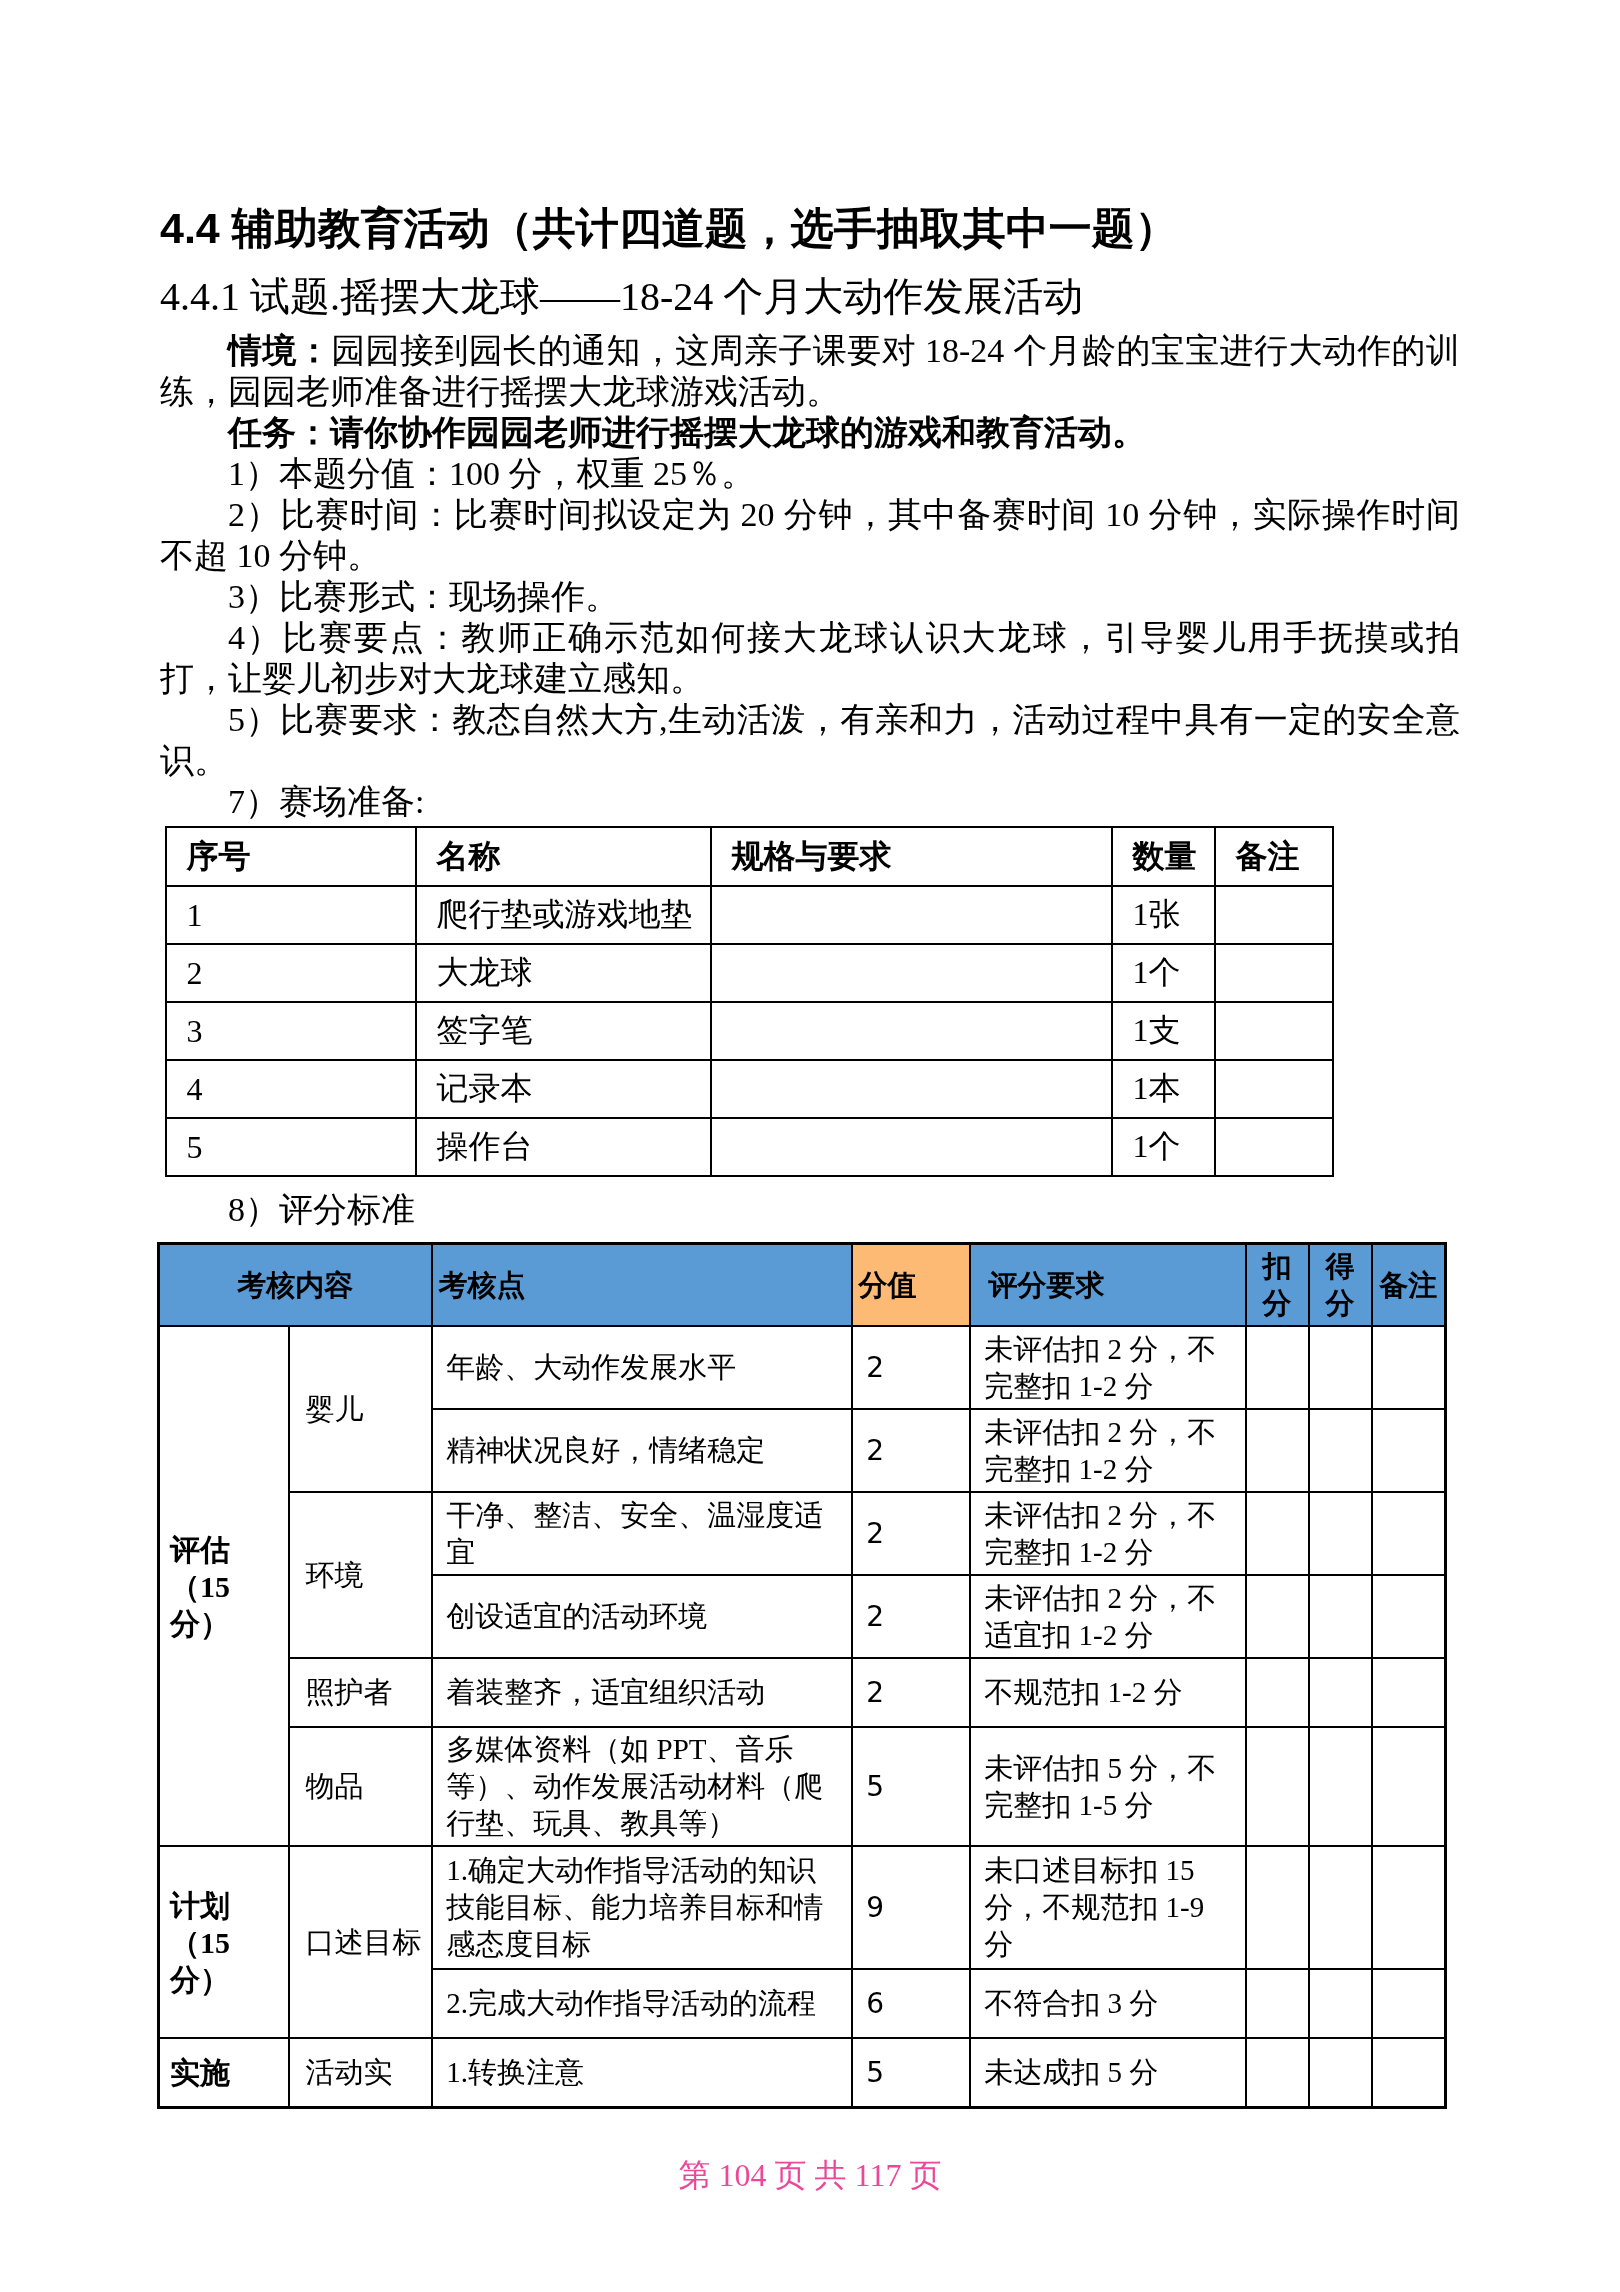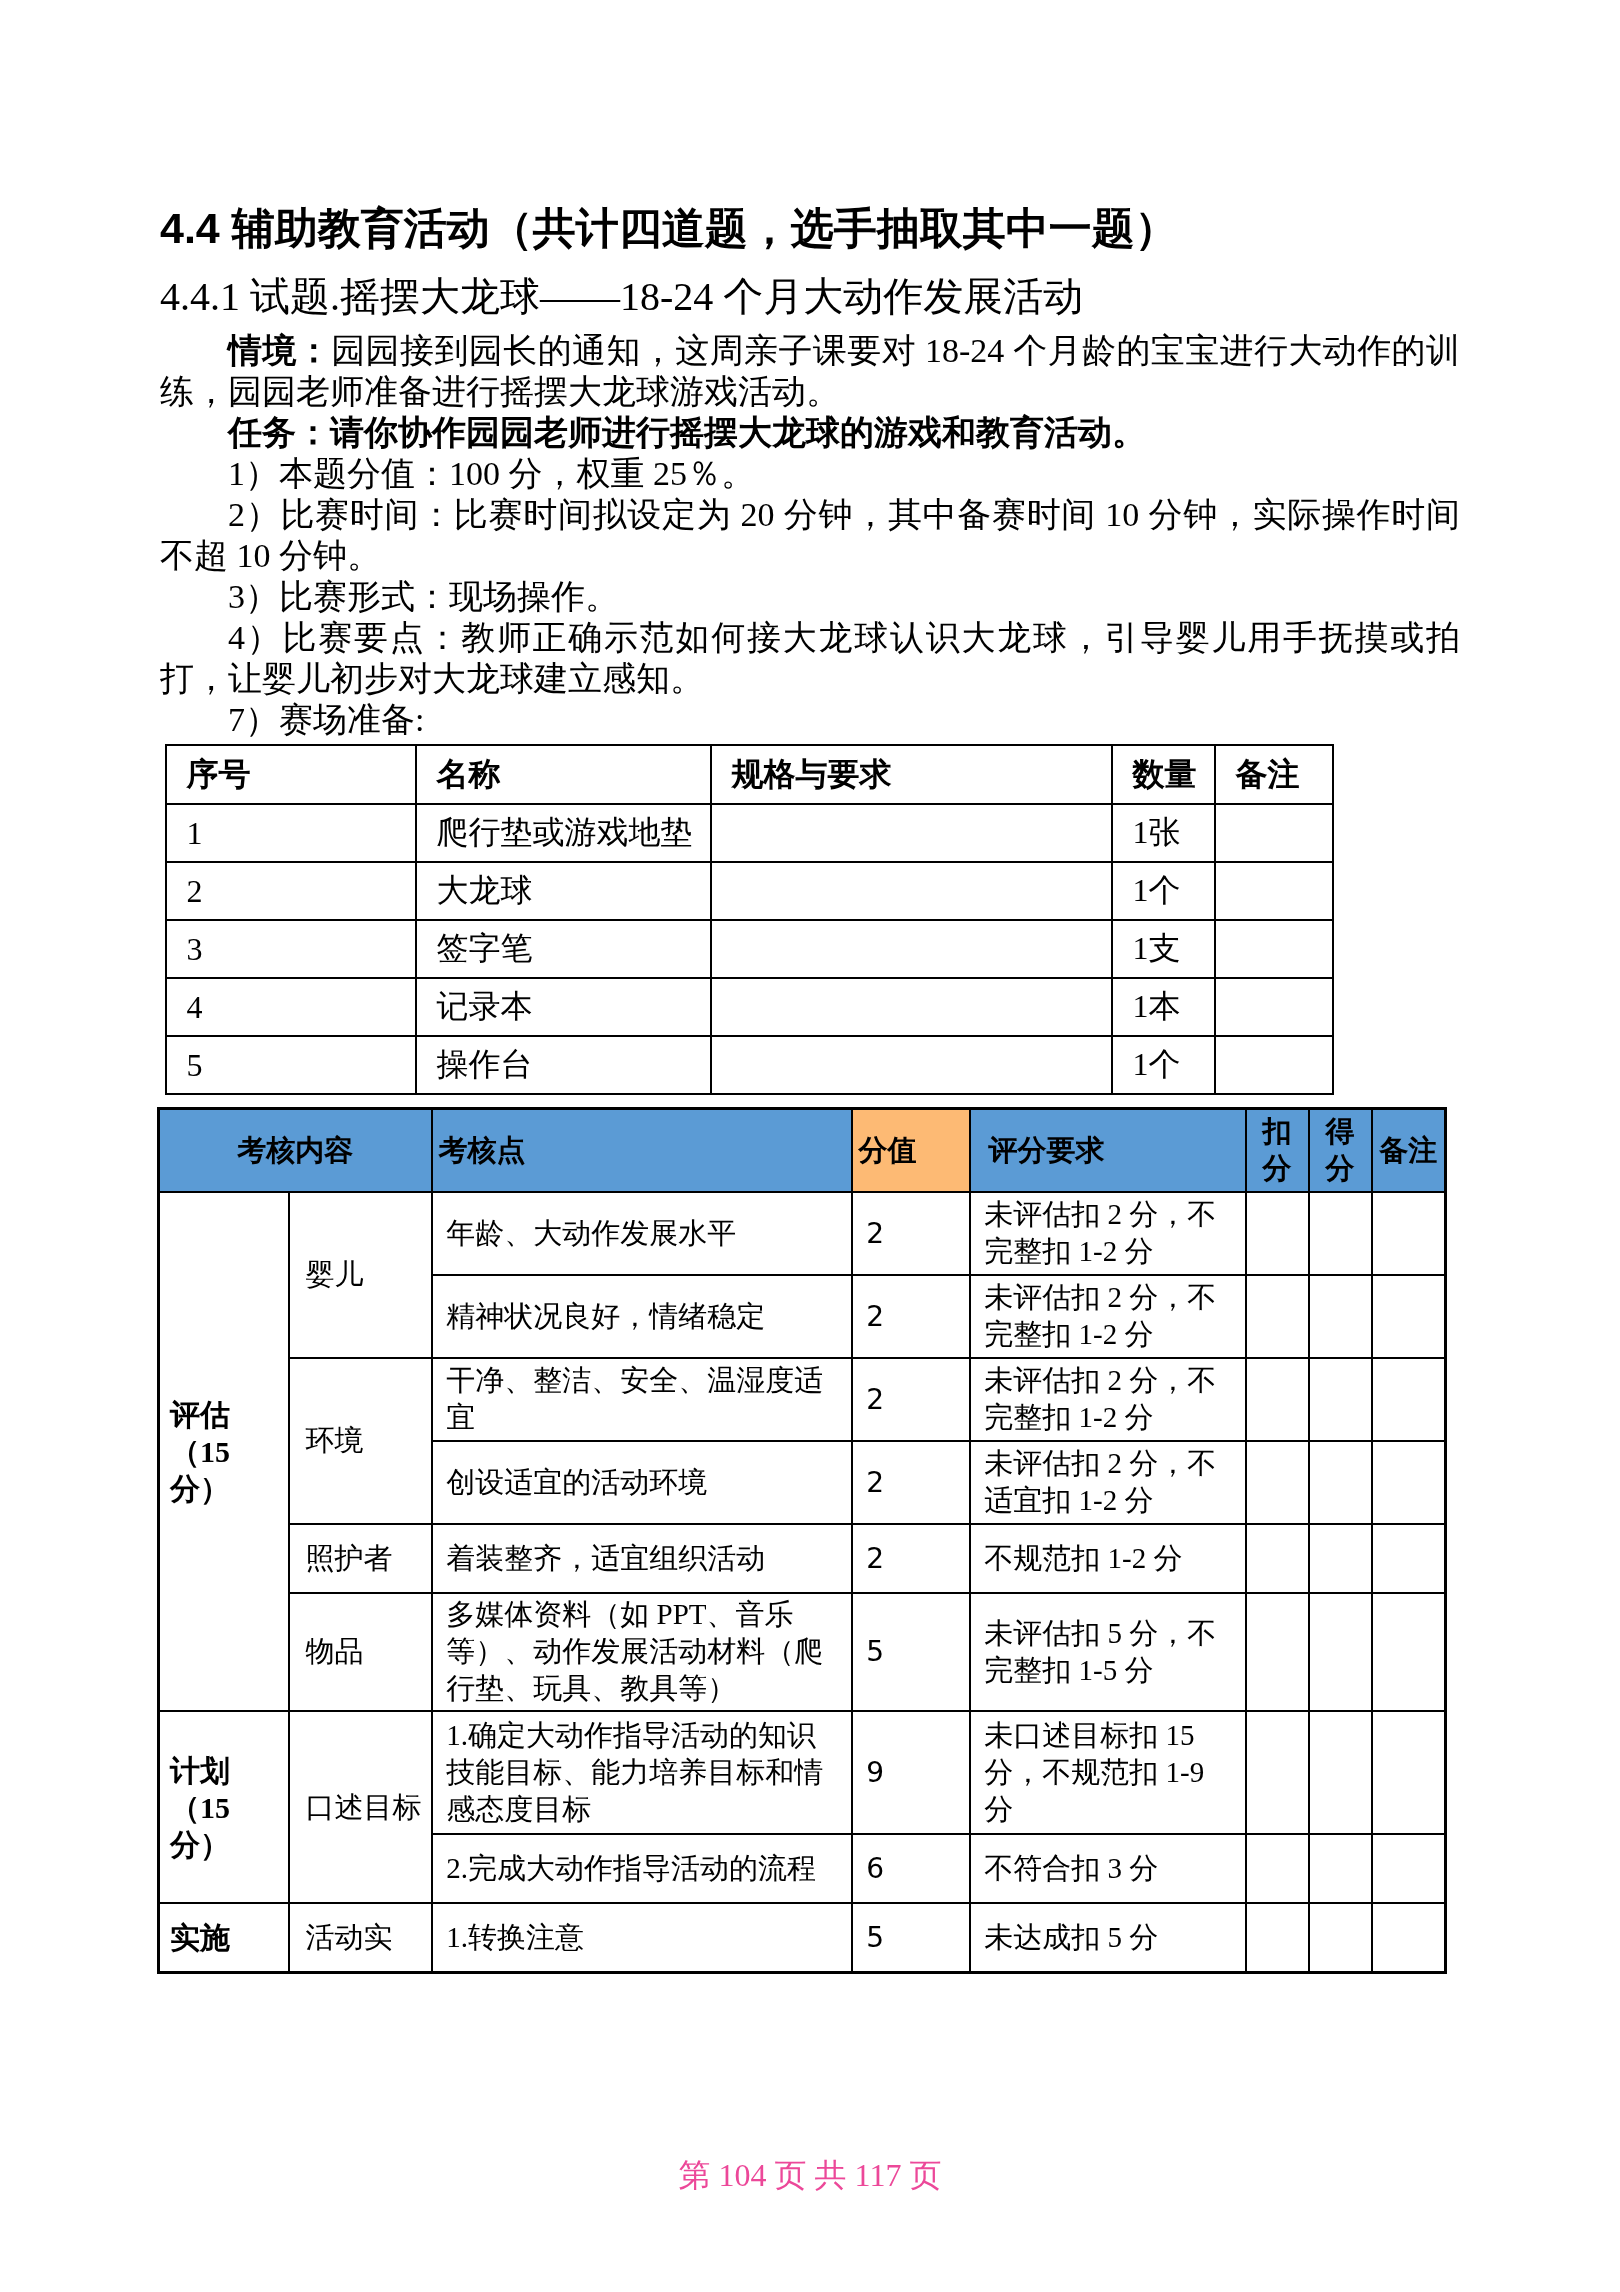--- a/index.html
+++ b/index.html
@@ -56,20 +56,21 @@
 
   <p class="body indent"><b>情境：</b><span>园园接到园长的通知，这周亲子课要对 18-24 个月龄的宝宝进行大动作的训练，园园老师准备进行摇摆大龙球游戏活动。</span></p>
 
   <p class="body indent bold">任务：请你协作园园老师进行摇摆大龙球的游戏和教育活动。</p>
 
   <div id="rules">
       <p class="body indent">1）本题分值：100 分，权重 25％。</p>
       <p class="body indent">2）比赛时间：比赛时间拟设定为 20 分钟，其中备赛时间 10 分钟，实际操作时间不超 10 分钟。</p>
       <p class="body indent">3）比赛形式：现场操作。</p>
       <p class="body indent">4）比赛要点：教师正确示范如何接大龙球认识大龙球，引导婴儿用手抚摸或拍打，让婴儿初步对大龙球建立感知。</p>
+      <p class="body indent">5）比赛要求：教态自然大方,生动活泼，有亲和力，活动过程中具有一定的安全意识。</p>
       <p class="body indent">7）赛场准备:</p>
     </div>
 
   <table class="equip">
     <colgroup>
       <col style="width:250px">
         <col style="width:295px">
         <col style="width:401px">
       <col style="width:103px">
         <col style="width:118px">
@@ -115,20 +116,21 @@
         <tr style="height: 58px;">
           <td>5</td>
           <td>操作台</td>
           <td></td>
           <td>1个</td>
           <td></td>
         </tr>
       </tbody>
   </table>
 
+  <p class="body indent score-label">8）评分标准</p>
 
   <table class="score">
     <colgroup>
       <col style="width:130px">
         <col style="width:143px">
         <col style="width:420px">
         <col style="width:118px">
       <col style="width:276px">
         <col style="width:63px">
         <col style="width:63px">

